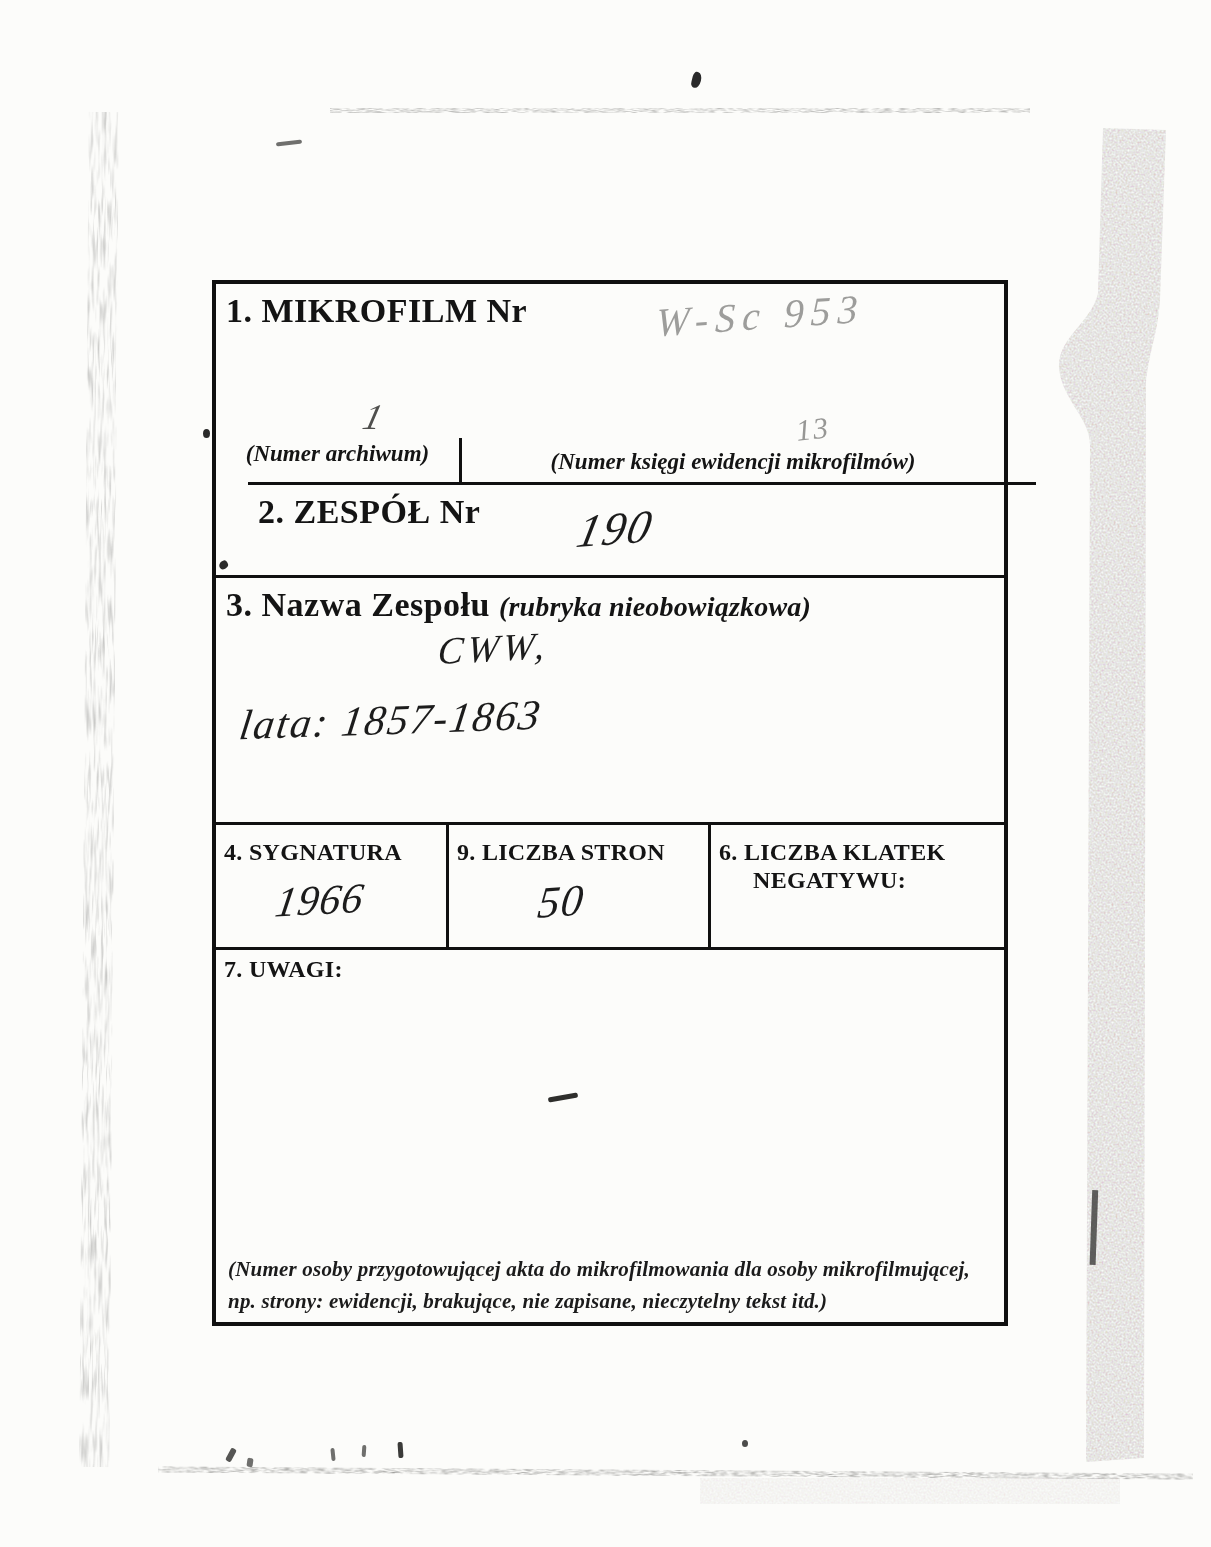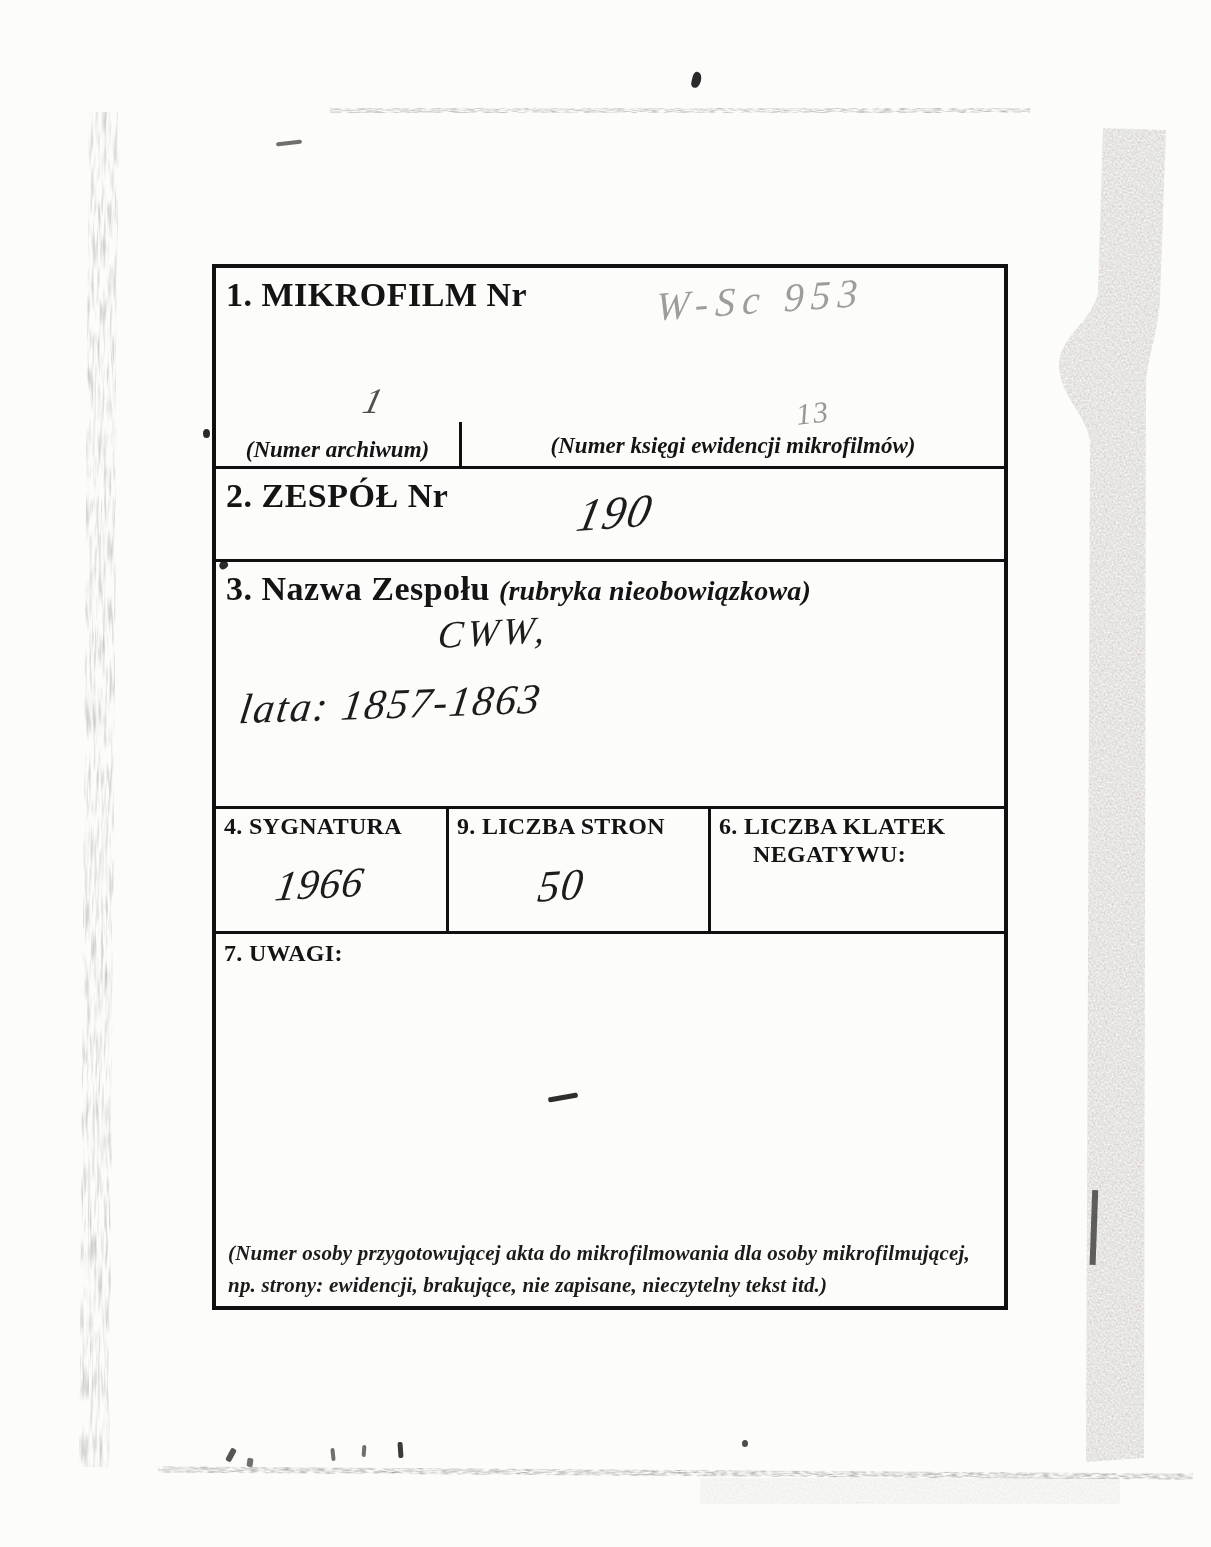--- a/index.html
+++ b/index.html
@@ -16,64 +16,64 @@
     width:1211px;height:1547px;
     background:var(--paper);
     overflow:hidden;
     font-family:"Liberation Serif","DejaVu Serif",serif;
     color:var(--ink);
   }
   
   #artifacts{position:absolute;inset:0;pointer-events:none;}
   
   #formbox{
-    position:absolute;left:212px;top:264px;
+    position:absolute;left:212px;top:280px;
     width:796px;height:1046px;
     border:4px solid #101010;
     box-sizing:border-box;
     background:transparent;
   }
   .row{position:relative;box-sizing:border-box;width:100%;}
   .row + .row{border-top:3px solid #101010;}
   #row1{height:190px;}
-  #row2{height:93px;}
+  #row2{height:93px;margin-left:32px;}
   #row3{height:247px;}
   #row4{height:125px;display:flex;}
   #row5{height:383px;}
   .biglabel{
     font-weight:bold;font-size:34px;letter-spacing:.5px;
     margin:8px 0 0 10px;line-height:1.1;
   }
   .midlabel{
     font-weight:bold;font-size:24px;letter-spacing:.3px;
     margin:6px 0 0 8px;line-height:1.15;
   }
   .note-inline{font-weight:bold;font-style:italic;font-size:28px;letter-spacing:.2px;}
   
   #caption-strip{
     position:absolute;left:0;right:0;bottom:0;
     display:flex;align-items:flex-end;
   }
   #caption-left{
     width:243px;text-align:center;
     font-weight:bold;font-style:italic;font-size:23px;
-    padding-bottom:3px;
+    padding-bottom:15px;
   }
   #caption-divider{width:3px;height:44px;background:#101010;}
   #caption-right{
     flex:1;text-align:center;
     font-weight:bold;font-style:italic;font-size:23px;
     padding-bottom:7px;
   }
   
   .cell{box-sizing:border-box;height:100%;}
   #cell-sygnatura{width:233px;border-right:3px solid #101010;}
   #cell-strony{width:262px;border-right:3px solid #101010;}
   #cell-klatki{flex:1;}
-  .cell .midlabel{margin-top:4px;}
+  .cell .midlabel{margin-top:14px;}
   #negatywu-line2{margin-left:34px;}
   
   #footer-note{
     position:absolute;left:12px;right:10px;bottom:12px;
     font-weight:bold;font-style:italic;font-size:21px;
     line-height:1.55;letter-spacing:.2px;color:#1b1b1b;
   }
   
   .hand{
     position:absolute;

